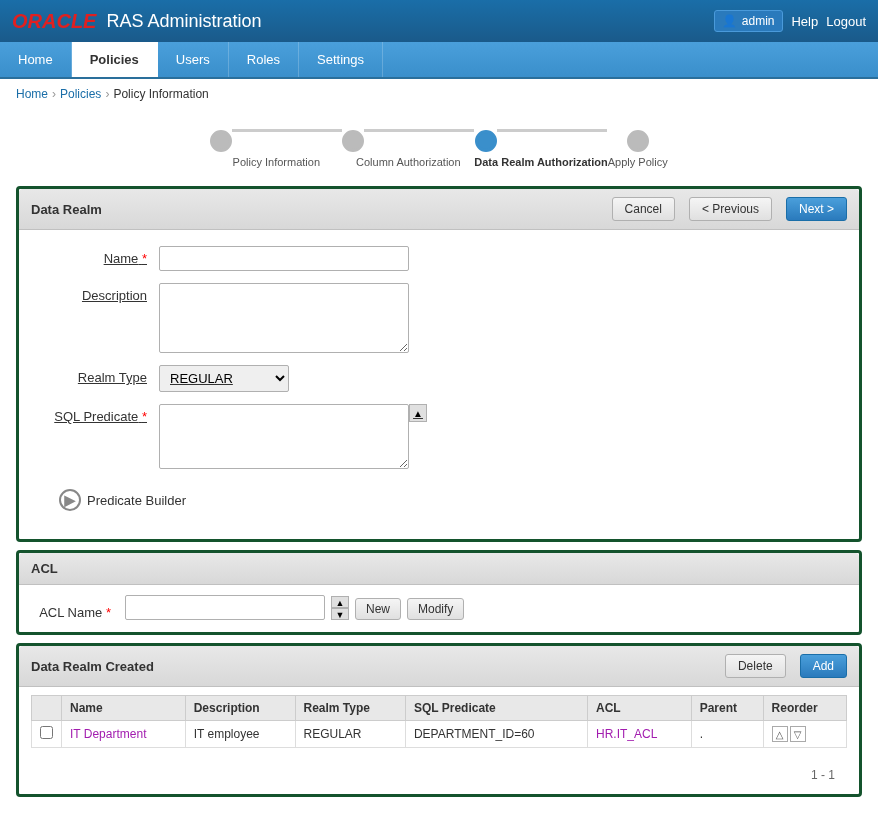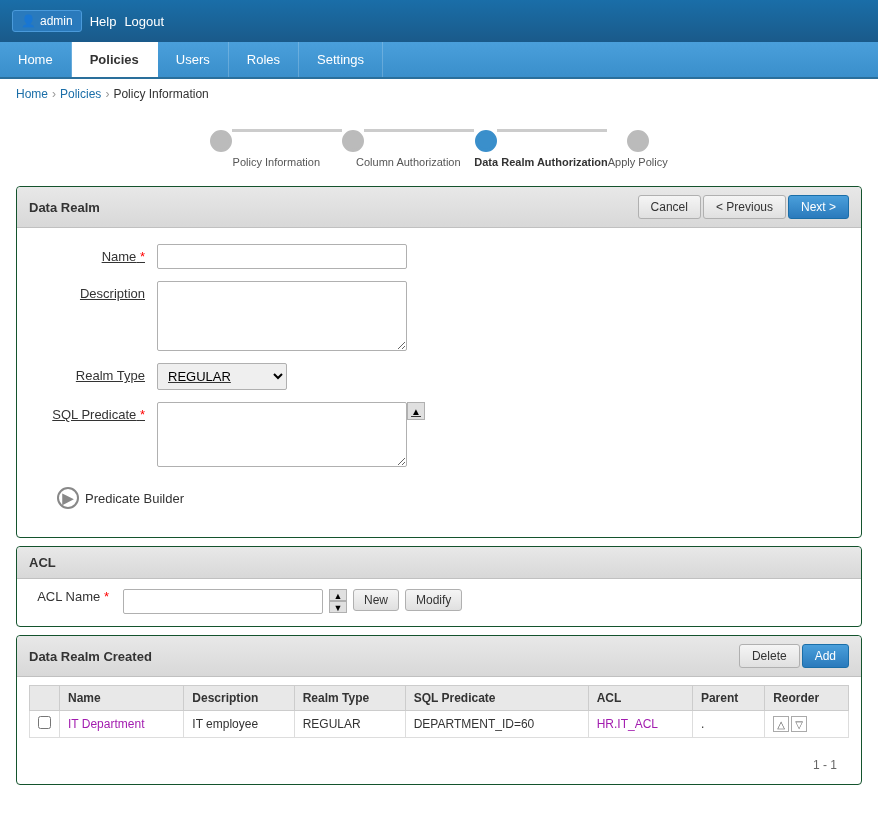--- a/index.html
+++ b/index.html
@@ -36,28 +36,28 @@
       background: #bbb; border: 3px solid #bbb;
       display: flex; align-items: center; justify-content: center;
     }
     .wizard-circle.active { background: #3a8fcb; border-color: #3a8fcb; }
     .wizard-line { width: 110px; height: 3px; background: #ccc; margin-bottom: 20px; }
     .wizard-label { font-size: 11px; color: #555; margin-top: 4px; white-space: nowrap; text-align: center; }
     .wizard-label.active { font-weight: bold; color: #333; }
     .wizard-step-group { display: flex; flex-direction: column; align-items: center; }
 
     
-    .section { margin: 8px 16px; border: 1px solid #14532d; border-radius: 4px; background: #fff; }
+    .section { margin: 8px 16px; border: 3px solid #14532d; border-radius: 4px; background: #fff; }
     .section-header {
       background: linear-gradient(to bottom, #e8e8e8, #d8d8d8);
       padding: 8px 12px; font-weight: bold; font-size: 13px;
       border-bottom: 1px solid #c0c0c0; border-radius: 4px 4px 0 0;
       display: flex; align-items: center; justify-content: space-between;
     }
-    .section-header-actions { display: flex; gap: 2px; justify-content: flex-end; }
+    .section-header-actions { display: flex; gap: 14px; justify-content: flex-end; }
 
     
     .btn {
       padding: 4px 12px; border-radius: 3px; border: 1px solid; cursor: pointer; font-size: 12px;
     }
     .btn-default { background: linear-gradient(to bottom, #f5f5f5, #e0e0e0); border-color: #b0b0b0; color: #333; }
     .btn-primary { background: linear-gradient(to bottom, #4a9fdb, #2a7abc); border-color: #1a6ea8; color: #fff; }
     .btn-danger { background: linear-gradient(to bottom, #f5f5f5, #e0e0e0); border-color: #b0b0b0; color: #333; }
     .btn-add { background: linear-gradient(to bottom, #4a9fdb, #2a7abc); border-color: #1a6ea8; color: #fff; }
     .btn-small { padding: 3px 10px; font-size: 12px; }
@@ -78,21 +78,21 @@
       cursor: pointer; display: flex; flex-direction: column; justify-content: center; align-items: center;
       height: 18px; font-size: 10px; padding: 0;
     }
 
     
     .predicate-builder { display: flex; align-items: center; gap: 6px; padding: 8px 12px 12px 20px; }
     .predicate-btn { width: 22px; height: 22px; border-radius: 50%; background: #fff; border: 2px solid #888; color: #888; font-size: 14px; cursor: pointer; display: flex; align-items: center; justify-content: center; font-weight: bold; }
 
     
     .acl-body { padding: 10px 20px 12px; }
-    .acl-row { display: flex; align-items: flex-start; gap: 6px; }
+    .acl-row { display: flex; align-items: flex-end; gap: 6px; }
     .acl-label { width: 80px; text-align: right; padding-right: 8px; font-size: 13px; }
     .acl-input { width: 200px; padding: 4px 6px; border: 1px solid #b0b0b0; border-radius: 2px; font-size: 13px; }
     .acl-scroll-btns { display: flex; flex-direction: column; }
     .acl-scroll-btn { width: 18px; height: 12px; background: #e0e0e0; border: 1px solid #b0b0b0; cursor: pointer; font-size: 9px; text-align: center; line-height: 12px; }
 
     
     .data-table { width: 100%; border-collapse: collapse; font-size: 12px; }
     .data-table th { background: #e8e8e8; border: 1px solid #ccc; padding: 5px 8px; text-align: left; font-weight: bold; }
     .data-table td { border: 1px solid #ddd; padding: 5px 8px; }
     .data-table tr:nth-child(even) { background: #f5f5f5; }
@@ -108,20 +108,24 @@
 
     
     body::-webkit-scrollbar { width: 14px; }
     body::-webkit-scrollbar-track { background: #f0f0f0; }
     body::-webkit-scrollbar-thumb { background: #bbb; border: 1px solid #999; }
   </style>
 </head>
 <body>
 
 <div class="header">
+  <div class="header-brand">
+    <span class="oracle-logo">ORACLE</span>
+    <span class="header-title">RAS Administration</span>
+  </div>
   <div class="header-actions">
     <div class="header-user">
       <span>👤</span>
       <span>admin</span>
     </div>
     <button class="header-btn">Help</button>
     <button class="header-btn">Logout</button>
   </div>
 </div>
 

